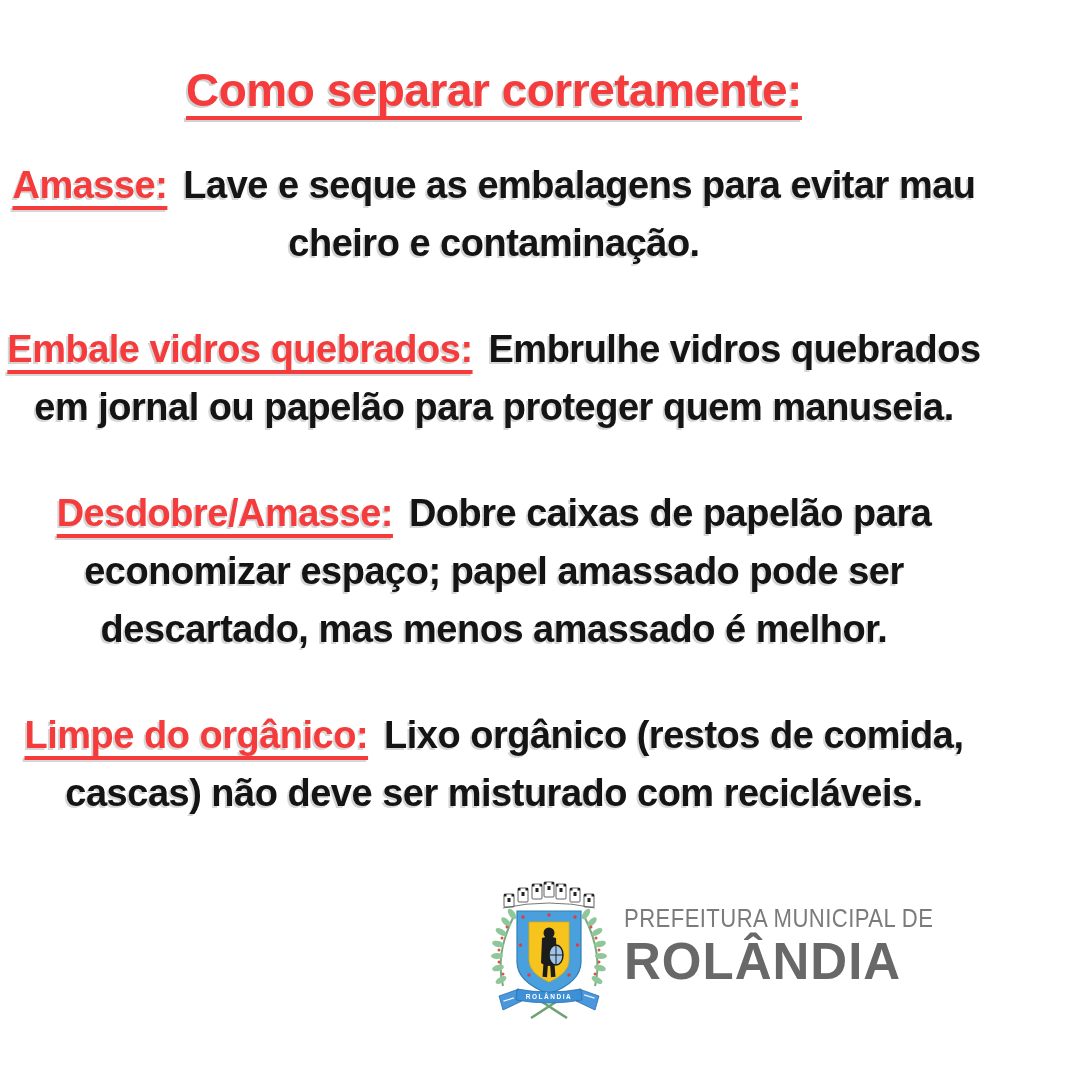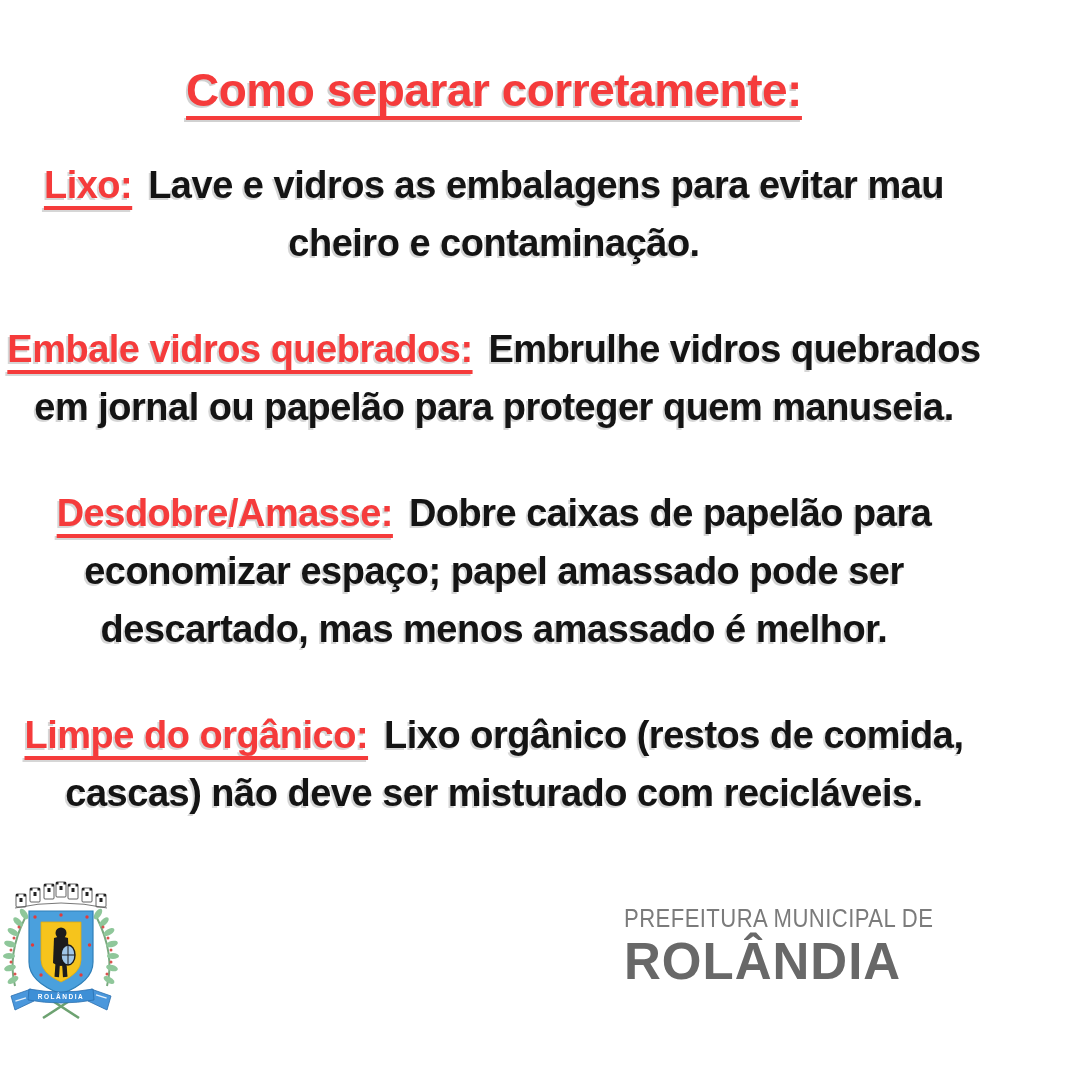--- a/index.html
+++ b/index.html
@@ -44,21 +44,21 @@
     color:var(--accent-red);
     text-decoration:underline;
     text-decoration-thickness:4px;
     text-underline-offset:8px;
     margin-right:0.42em;
   }
   .footer{
     margin-top:12px;
     display:flex;
     align-items:center;
-    justify-content:space-between;
+    justify-content:flex-end;
   }
   .crest{width:122px;height:150px;flex:0 0 auto;}
   .org{
     text-align:left;
     margin-left:14px;
     text-shadow:none;
   }
   .org-top{
     font-size:26px;
     font-weight:400;
@@ -78,21 +78,21 @@
     white-space:nowrap;
   }
 </style>
 </head>
 <body>
 
 <div class="canvas">
 
   <h1 class="title">Como separar corretamente:</h1>
 
-  <p class="para"><span class="lead">Lixo:</span><span>Lave e vidros as embalagens para evitar mau cheiro e contaminação.</span></p>
+  <p class="para"><span class="lead">Amasse:</span><span>Lave e seque as embalagens para evitar mau cheiro e contaminação.</span></p>
 
   <p class="para"><span class="lead">Embale vidros quebrados:</span><span>Embrulhe vidros quebrados em jornal ou papelão para proteger quem manuseia.</span></p>
 
   <p class="para"><span class="lead">Desdobre/Amasse:</span><span>Dobre caixas de papelão para economizar espaço; papel amassado pode ser descartado, mas menos amassado é melhor.</span></p>
 
   <p class="para"><span class="lead">Limpe do orgânico:</span><span>Lixo orgânico (restos de comida, cascas) não deve ser misturado com recicláveis.</span></p>
 
   <div class="footer">
 
     <svg class="crest" viewBox="0 0 120 150" aria-hidden="true">

